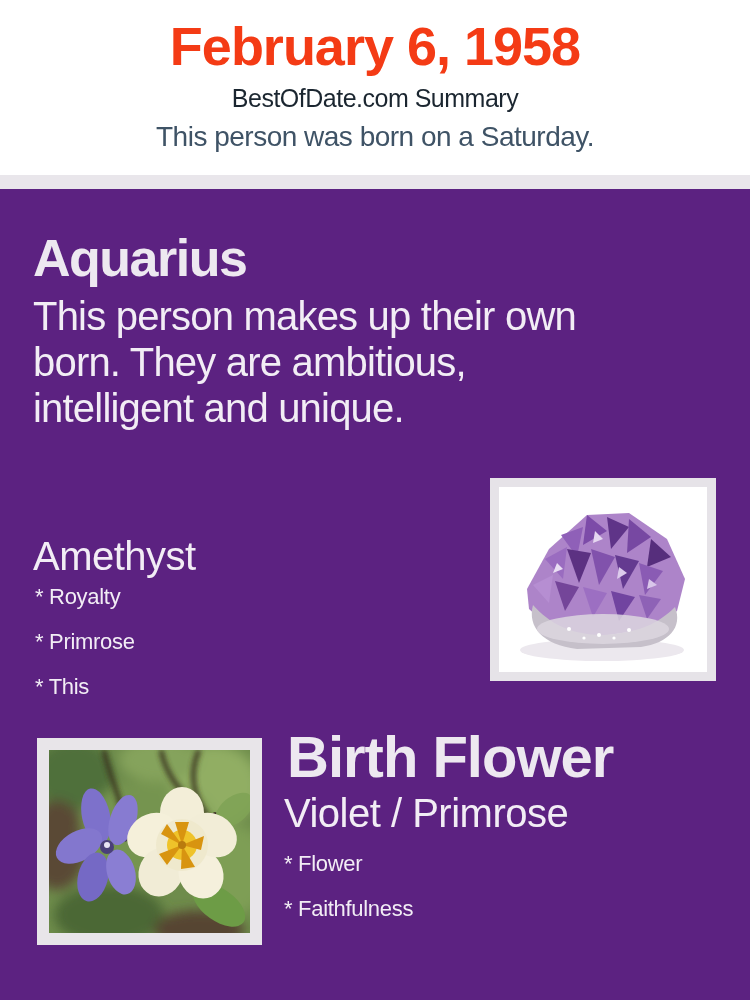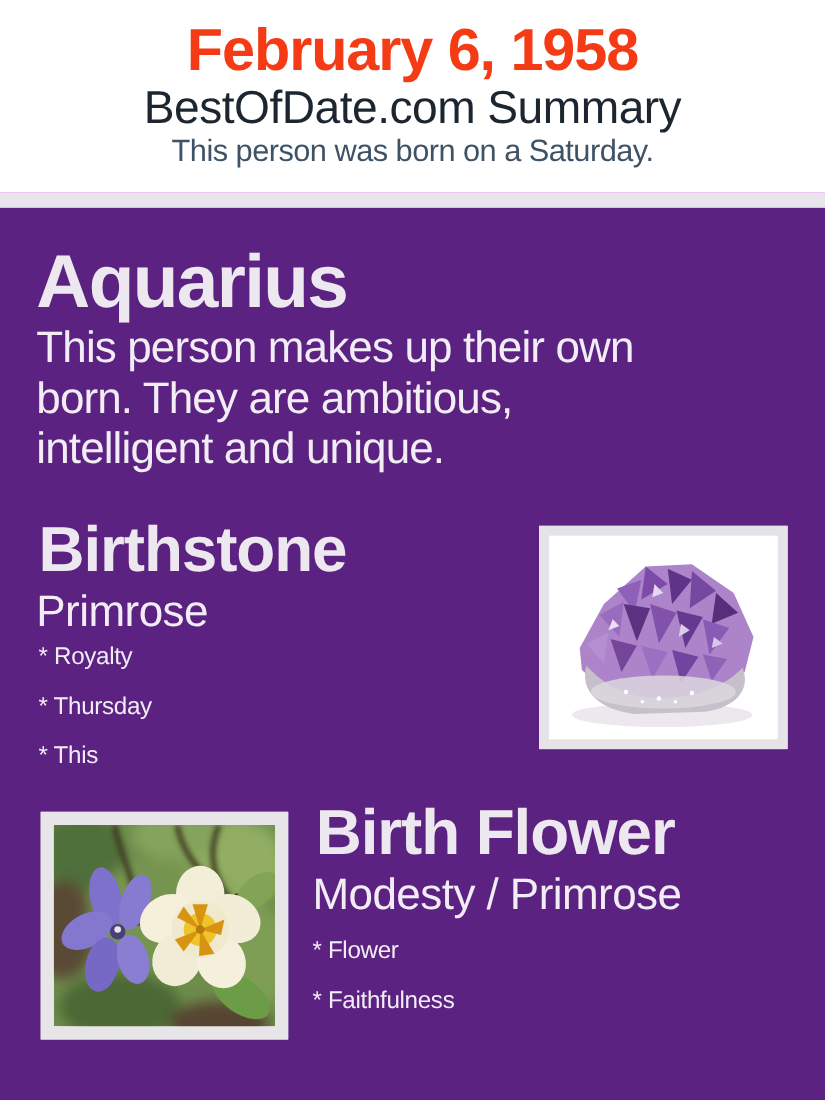--- a/index.html
+++ b/index.html
@@ -1,38 +1,38 @@
 <!DOCTYPE html>
 <html><head>
 <meta charset="utf-8">
 <style>
   html,body{margin:0;padding:0;background:#ffffff;}
   .canvas{
     position:relative;width:750px;height:1000px;overflow:hidden;
     font-family:"Liberation Sans","DejaVu Sans",sans-serif;
-    background:#d946ef;
+    background:#a16207;
   }
   
   .header{position:absolute;left:0;top:0;width:750px;height:175px;background:#ffffff;text-align:center;}
   .date-title{
     margin-top:16px;font-size:54px;font-weight:bold;line-height:60px;
     color:#F43B15;letter-spacing:-1px;
   }
   .site-summary{
-    margin-top:5px;font-size:42px;line-height:34px;color:#1B2630;letter-spacing:-0.5px;
+    margin-top:5px;font-size:25px;line-height:34px;color:#1B2630;letter-spacing:-0.5px;
   }
   .weekday-note{
     margin-top:6px;font-size:28px;line-height:31px;color:#3F5366;letter-spacing:-0.5px;
   }
   .divider{position:absolute;left:0;top:175px;width:750px;height:14px;background:#E9E6EB;}
   
   .main{position:absolute;left:0;top:189px;width:750px;height:811px;background:#5C2281;}
   .abs{position:absolute;}
   .h-sign{
-    left:33px;top:33px;font-size:68px;font-weight:bold;color:#EDE8F0;
+    left:33px;top:43px;font-size:52px;font-weight:bold;color:#EDE8F0;
     letter-spacing:-1.5px;line-height:1;text-align:center;
   }
   .paragraph{
     left:33px;top:104px;font-size:40px;line-height:46px;color:#F2EDF5;letter-spacing:-0.8px;
   }
   .h-section{
     font-size:58px;font-weight:bold;color:#EDE8F0;letter-spacing:-1px;line-height:1;
   }
   .h-birthstone{left:35px;top:282px;}
   .sub-name{
@@ -68,25 +68,24 @@
 
   <div class="main">
 
     <div class="abs h-sign">Aquarius</div>
     <div class="abs paragraph">
       <div>This person makes up their own</div>
       <div>born. They are ambitious,</div>
       <div>intelligent and unique.</div>
     </div>
 
-    <div class="abs h-section h-birthstone">Birthstone</div>
-    <div class="abs sub-name birthstone-name">Primrose</div>
+    <div class="abs sub-name birthstone-name">Amethyst</div>
     <div class="abs birthstone-traits">
       <div class="trait">* Royalty</div>
-      <div class="trait">* Thursday</div>
+      <div class="trait">* Primrose</div>
       <div class="trait">* This</div>
     </div>
 
     <div class="abs photo-frame amethyst-frame">
       <svg width="208" height="185" viewBox="0 0 208 185">
         <rect x="0" y="0" width="208" height="185" fill="#ffffff"></rect>
         <ellipse cx="103" cy="163" rx="82" ry="11" fill="#ECE8EE"></ellipse>
         <path d="M28,102 L50,62 L88,28 L130,26 L168,52 L186,92 L178,124 L150,142 L95,150 L50,140 L30,122 Z" fill="#AD84C9"></path>
         <polygon points="88,28 108,44 84,58" fill="#7C4BA8"></polygon>
         <polygon points="108,30 130,40 112,62" fill="#5F3488"></polygon>
@@ -166,20 +165,20 @@
         <polygon points="133,95 126,72 140,72" fill="#D89410"></polygon>
         <polygon points="133,95 155,86 152,100" fill="#D89410"></polygon>
         <polygon points="133,95 146,117 132,119" fill="#D89410"></polygon>
         <polygon points="133,95 118,115 110,104" fill="#D89410"></polygon>
         <polygon points="133,95 112,84 118,74" fill="#D89410"></polygon>
         <circle cx="133" cy="95" r="4" fill="#B97B0E"></circle>
       </svg>
     </div>
 
     <div class="abs h-section h-birthflower">Birth Flower</div>
-    <div class="abs sub-name birthflower-name">Modesty / Primrose</div>
+    <div class="abs sub-name birthflower-name">Violet / Primrose</div>
     <div class="abs birthflower-traits">
       <div class="trait">* Flower</div>
       <div class="trait">* Faithfulness</div>
     </div>
 
   </div>
 </div>
 
 </body></html>

